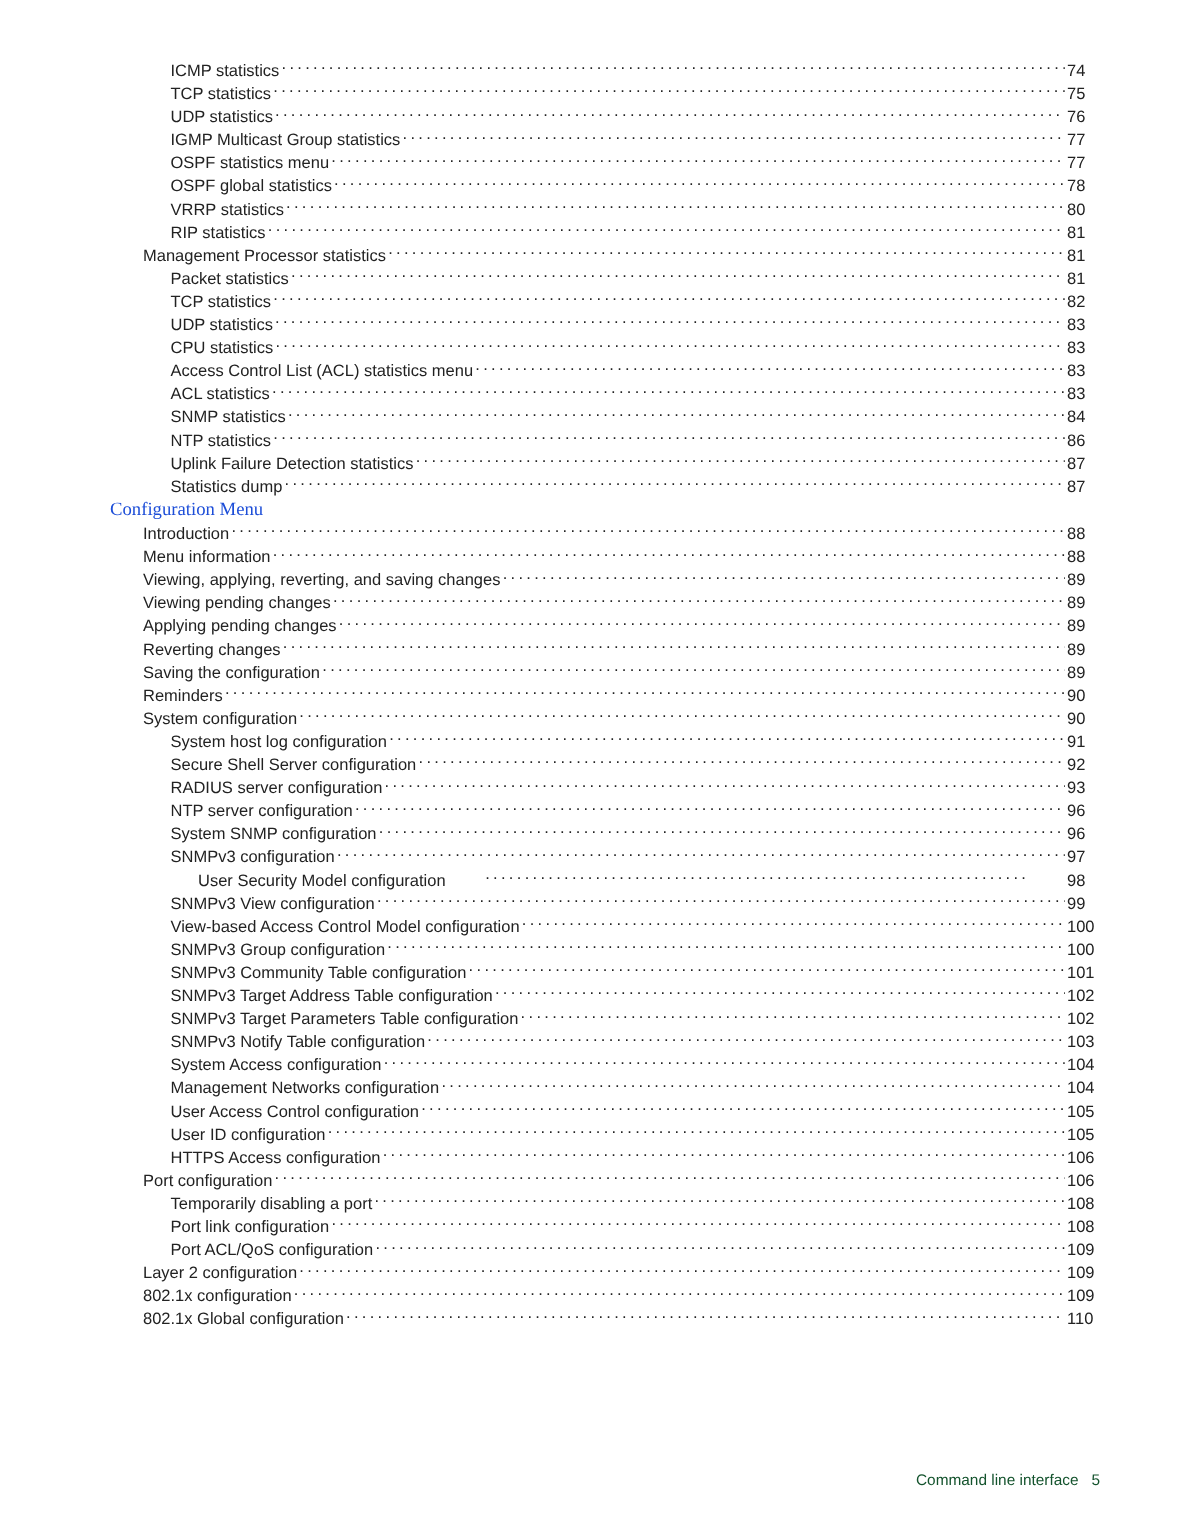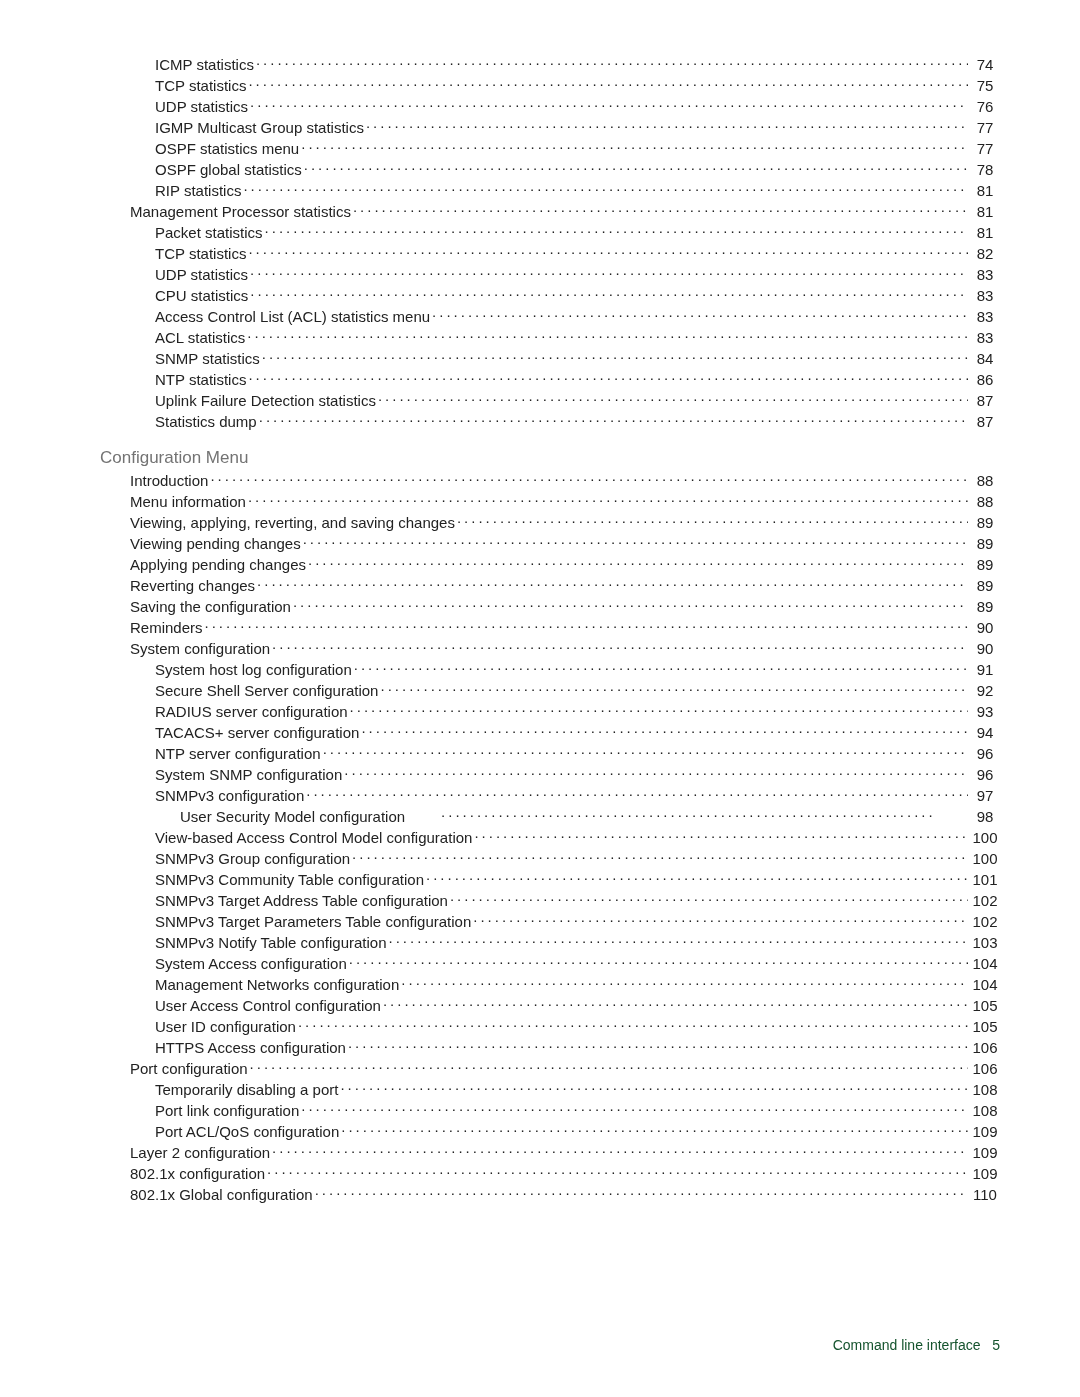--- a/index.html
+++ b/index.html
@@ -34,32 +34,33 @@
   .toc-dots::after {
     content: "................................................................................................................................................................................................................................................................................................................................";
     position: absolute;
     left: 0;
     bottom: 0;
     letter-spacing: 3px;
     color: #222;
   }
   .toc-page {
     flex: 0 0 auto;
-    text-align: center;
+    text-align: left;
     min-width: 30px;
   }
   .indent-0 { padding-left: 30px; }
   .indent-1 { padding-left: 55px; }
   .indent-2 { padding-left: 80px; gap: 34px; }
   .section-heading {
-    color: #737373;
+    color: #1d4ed8;
     font-size: 17px;
-    margin-top: 16px;
+    margin-top: 0;
     margin-bottom: 2px;
     font-weight: normal;
+    font-family: Liberation Serif, serif;
   }
   .footer {
     position: absolute;
     bottom: 44px;
     right: 80px;
     font-size: 14px;
     color: #14532d;
   }
 </style>
 </head>
@@ -92,20 +93,25 @@
         <span class="toc-label">OSPF statistics menu</span>
         <span class="toc-dots"></span>
         <span class="toc-page">77</span>
       </div>
       <div class="toc-line indent-1">
         <span class="toc-label">OSPF global statistics</span>
         <span class="toc-dots"></span>
         <span class="toc-page">78</span>
       </div>
       <div class="toc-line indent-1">
+        <span class="toc-label">VRRP statistics</span>
+        <span class="toc-dots"></span>
+        <span class="toc-page">80</span>
+      </div>
+      <div class="toc-line indent-1">
         <span class="toc-label">RIP statistics</span>
         <span class="toc-dots"></span>
         <span class="toc-page">81</span>
       </div>
       <div class="toc-line indent-0">
         <span class="toc-label">Management Processor statistics</span>
         <span class="toc-dots"></span>
         <span class="toc-page">81</span>
       </div>
       <div class="toc-line indent-1">
@@ -215,45 +221,45 @@
       </div>
       <div class="toc-line indent-1">
         <span class="toc-label">Secure Shell Server configuration</span>
         <span class="toc-dots"></span>
         <span class="toc-page">92</span>
       </div>
       <div class="toc-line indent-1">
         <span class="toc-label">RADIUS server configuration</span>
         <span class="toc-dots"></span>
         <span class="toc-page">93</span>
-      </div>
-      <div class="toc-line indent-1">
-        <span class="toc-label">TACACS+ server configuration</span>
-        <span class="toc-dots"></span>
-        <span class="toc-page">94</span>
       </div>
       <div class="toc-line indent-1">
         <span class="toc-label">NTP server configuration</span>
         <span class="toc-dots"></span>
         <span class="toc-page">96</span>
       </div>
       <div class="toc-line indent-1">
         <span class="toc-label">System SNMP configuration</span>
         <span class="toc-dots"></span>
         <span class="toc-page">96</span>
       </div>
       <div class="toc-line indent-1">
         <span class="toc-label">SNMPv3 configuration</span>
         <span class="toc-dots"></span>
         <span class="toc-page">97</span>
       </div>
       <div class="toc-line indent-2">
         <span class="toc-label">User Security Model configuration</span>
         <span class="toc-dots"></span>
         <span class="toc-page">98</span>
+      </div>
+      <div class="toc-line indent-1">
+        <span class="toc-label">SNMPv3 View configuration</span>
+        <span class="toc-dots"></span>
+        <span class="toc-page">99</span>
       </div>
       <div class="toc-line indent-1">
         <span class="toc-label">View-based Access Control Model configuration</span>
         <span class="toc-dots"></span>
         <span class="toc-page">100</span>
       </div>
       <div class="toc-line indent-1">
         <span class="toc-label">SNMPv3 Group configuration</span>
         <span class="toc-dots"></span>
         <span class="toc-page">100</span>

